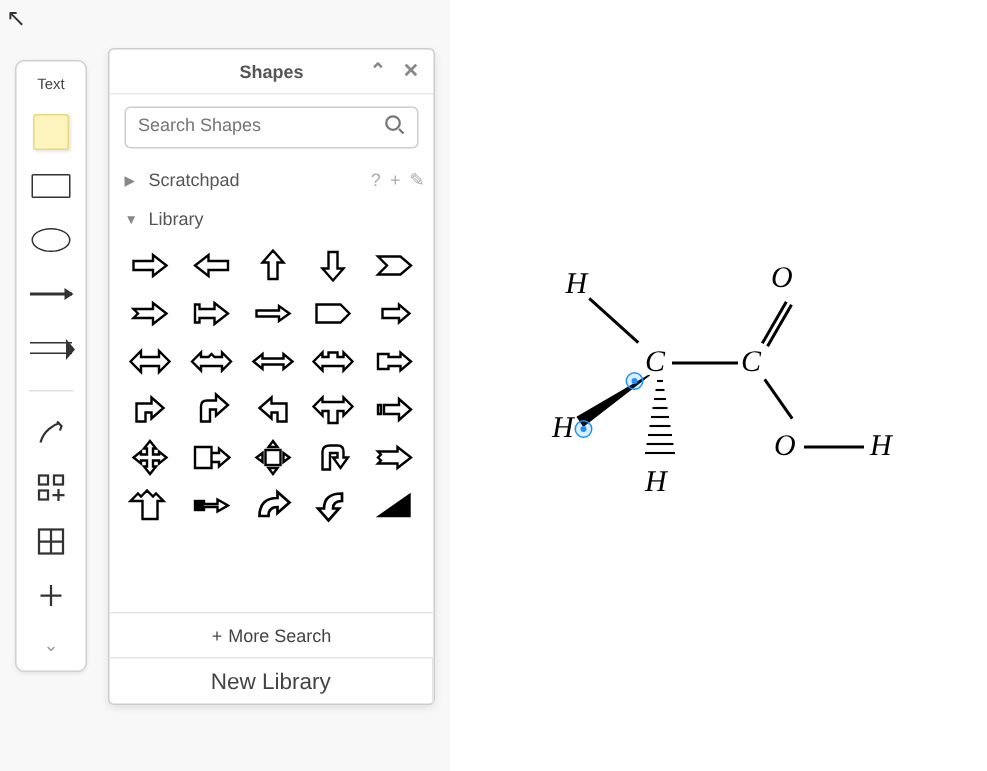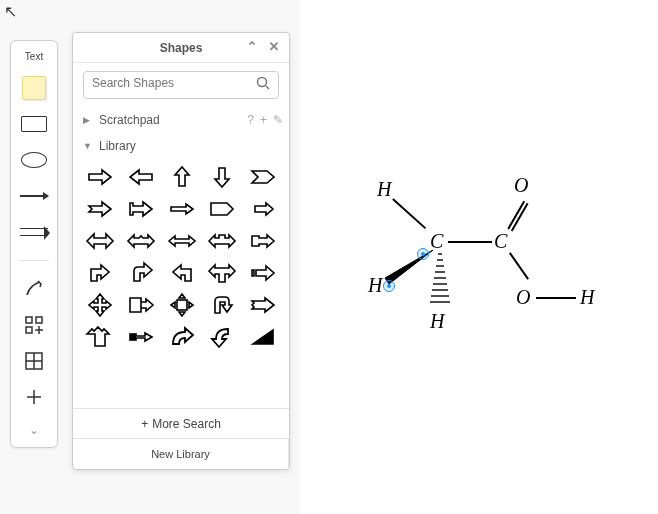--- a/index.html
+++ b/index.html
@@ -94,21 +94,21 @@
   .section-hdr .caret{ font-size:9px;color:#888;width:10px;}
   .section-hdr .sp-actions{margin-left:auto;display:flex;gap:6px;color:#aaa;font-size:12px;}
   .section-hdr .sp-actions span{cursor:pointer;}
   .shape-grid{ display:grid;grid-template-columns:repeat(5,1fr);gap:4px;padding:4px 0;}
   .shape-cell{ width:34px;height:28px;display:flex;align-items:center;justify-content:center;cursor:pointer;}
   .shape-cell svg{stroke:#000;fill:#fff;stroke-width:1.6;}
   .shape-cell.solid svg{fill:#000;}
   .panel-footer{border-top:1px solid #e5e5e5;}
   .more-shapes{height:30px;display:flex;align-items:center;justify-content:center;font-size:12px;color:#444;cursor:pointer;border-bottom:1px solid #e5e5e5;gap:4px;}
   .footer-buttons{display:flex;height:30px;}
-  .footer-buttons div{flex:1;display:flex;align-items:center;justify-content:center;font-size:11px;color:#444;cursor:pointer;}
+  .footer-buttons div{flex:1;display:flex;align-items:center;justify-content:center;font-size:15px;color:#444;cursor:pointer;}
   .footer-buttons div:first-child{border-right:1px solid #e5e5e5;}
 
   
   .canvas{ position:absolute;left:300px;top:0;right:0;bottom:0;background:#fff;}
   .molecule{ position:absolute; left:30px; top:170px; width:280px; height:180px; font-family:"Times New Roman",serif;}
   .atom{ position:absolute;font-size:20px;font-style:italic;color:#000;}
   .bond{position:absolute;background:#000;height:1.5px;transform-origin:left center;}
   .dbond::after{content:'';position:absolute;left:0;top:4px;width:100%;height:1.5px;background:#000;}
   .sel{position:absolute;width:12px;height:12px;border:1.5px solid #1e90ff;border-radius:50%;background:rgba(30,144,255,0.15);}
   .sel::after{content:'';position:absolute;left:3px;top:3px;width:4px;height:4px;background:#1e90ff;border-radius:50%;}

